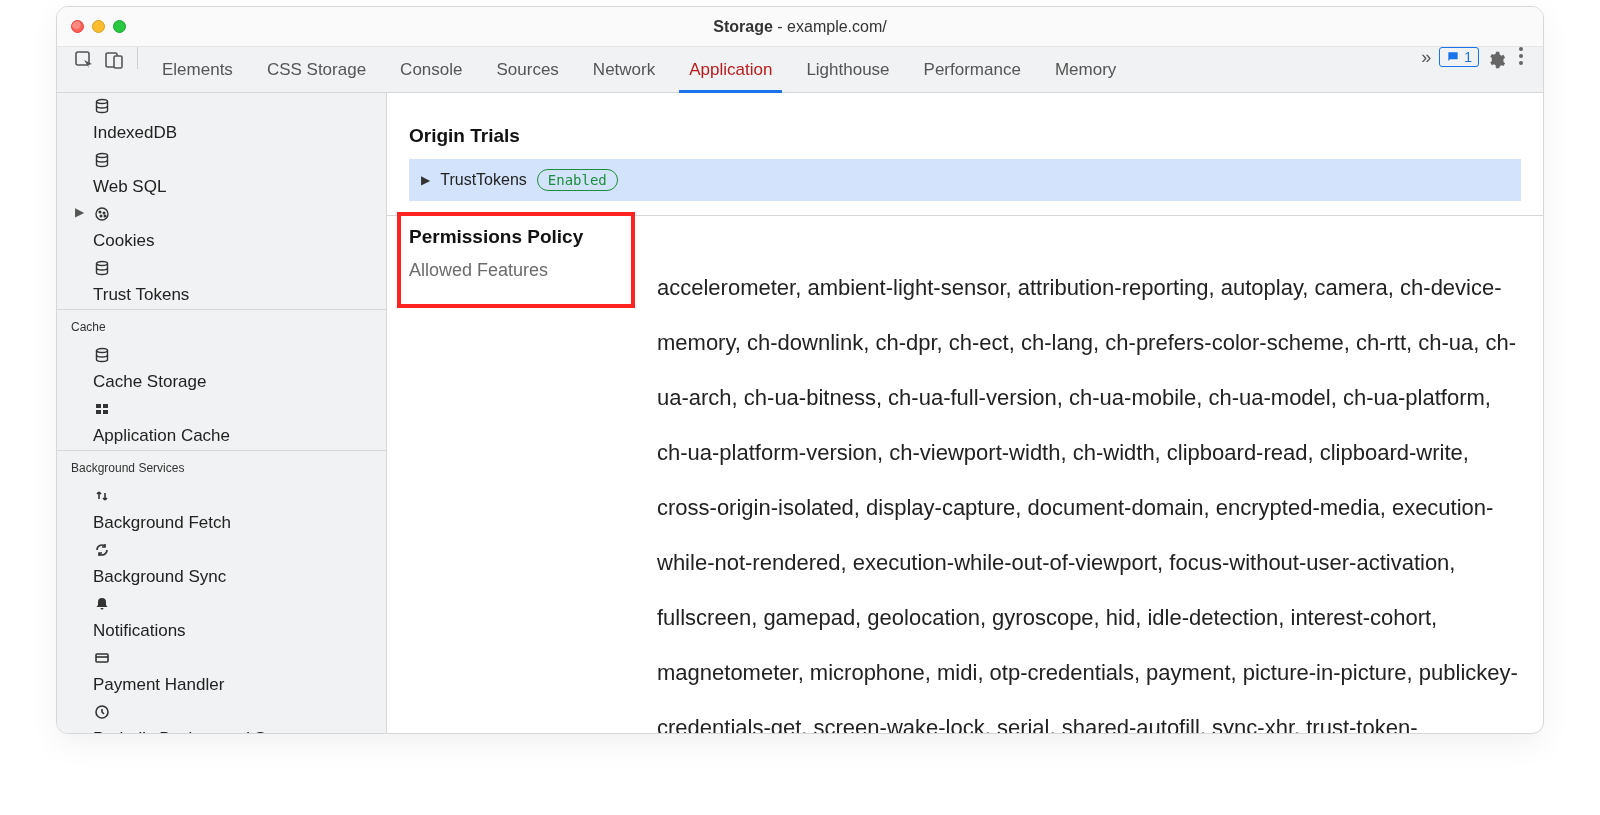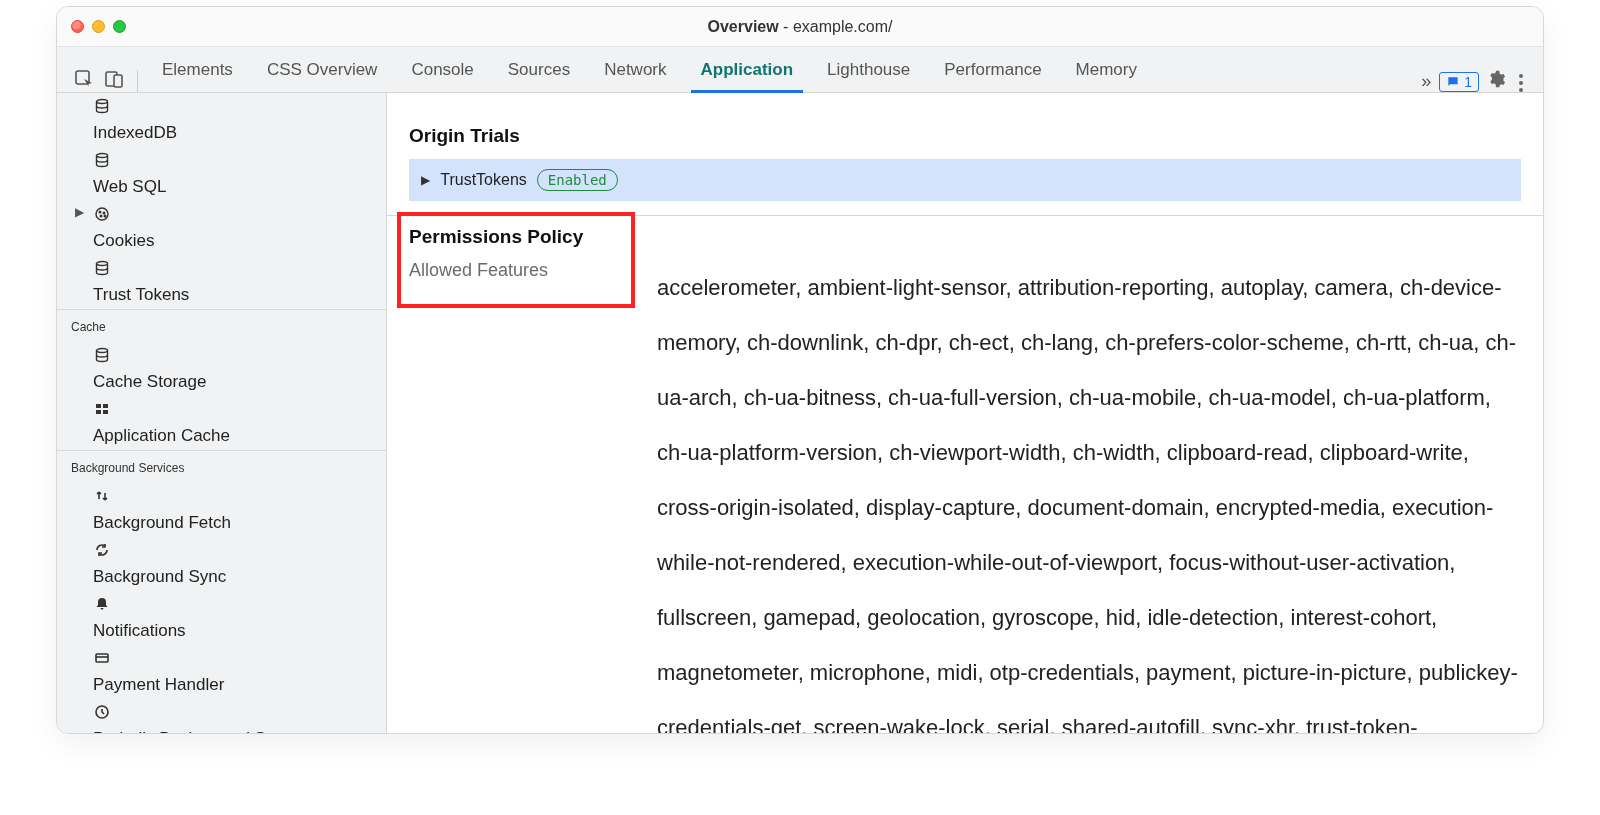--- a/index.html
+++ b/index.html
@@ -39,31 +39,31 @@
   .dot.yellow { background:#febc2e; border:1px solid #d09e24; }
   .dot.green { background:#28c840; border:1px solid #1ca032; }
   .title { position:absolute; left:50%; transform:translateX(-50%); font-size:16px; color:#333; }
   .title b { font-weight:600; }
 
   
   .toolbar {
     height: 46px;
     border-bottom: 1px solid #d7d7d7;
     display:flex;
-    align-items:flex-end;
+    align-items:flex-start;
     padding: 0 14px;
     gap: 4px;
     background: #f1f2f3;
     flex: none;
   }
   .toolbar .iconbtn { width:26px; height:26px; display:flex; align-items:center; justify-content:center; color:#555; }
   .sep { width:1px; height:22px; background:#cfcfcf; margin:0 6px; }
   .tabs { display:flex; align-items:stretch; gap: 14px; height:100%; margin-left:4px; }
   .tab { display:flex; align-items:center; padding: 0 10px; font-size:17px; color:#555; position:relative; cursor:default; }
-  .tab.active { color:#0f766e; font-weight:700; }
+  .tab.active { color:#b91c1c; font-weight:400; }
   .tab.active::after { content:""; position:absolute; left:0; right:0; bottom:-1px; height:3px; background:#1a73e8; }
   .toolbar .spacer { flex:1; }
   .chev { font-size:18px; color:#555; padding:0 4px;}
   .msgbadge { display:flex; align-items:center; gap:4px; border:1px solid #1a73e8; color:#1a73e8; border-radius:3px; padding:1px 6px; font-size:14px; }
   .msgbadge svg{display:block;}
   .gear { color:#666; }
   .kebab { color:#666; font-size:20px; letter-spacing:0; line-height:0; display:flex; flex-direction:column; gap:3px; padding:0 6px;}
   .kebab span{width:4px;height:4px;background:#666;border-radius:50%;}
 
   
@@ -103,41 +103,41 @@
 
 <div class="window">
 
   <div class="titlebar">
     <div class="traffic">
       <div class="dot red main"></div>
       <div class="dot yellow"></div>
       <div class="dot green"></div>
     </div>
     <div class="title">
-      <b>Overview</b><span> - </span><span>example.com/</span>
+      <b>Storage</b><span> - </span><span>example.com/</span>
     </div>
   </div>
 
   <div class="toolbar">
     <div class="iconbtn">
       <svg width="20" height="20" viewBox="0 0 20 20" fill="none" stroke="#555" stroke-width="1.6">
         <rect x="2" y="2" width="13" height="13" rx="2"></rect>
         <path d="M10 10 L18 14 L14 15 L15 18 Z" fill="#555" stroke="none"></path>
       </svg>
     </div>
     <div class="iconbtn">
       <svg width="20" height="20" viewBox="0 0 20 20" fill="none" stroke="#555" stroke-width="1.6">
         <rect x="2" y="3" width="11" height="14" rx="1.5"></rect>
         <rect x="10" y="6" width="8" height="12" rx="1.5" fill="#f1f2f3"></rect>
       </svg>
     </div>
     <div class="sep"></div>
     <div class="tabs">
       <div class="tab">Elements</div>
-      <div class="tab">CSS Overview</div>
+      <div class="tab">CSS Storage</div>
       <div class="tab">Console</div>
       <div class="tab">Sources</div>
       <div class="tab">Network</div>
       <div class="tab active">Application</div>
       <div class="tab">Lighthouse</div>
       <div class="tab">Performance</div>
       <div class="tab">Memory</div>
     </div>
     <div class="spacer"></div>
     <div class="chev">»</div>

